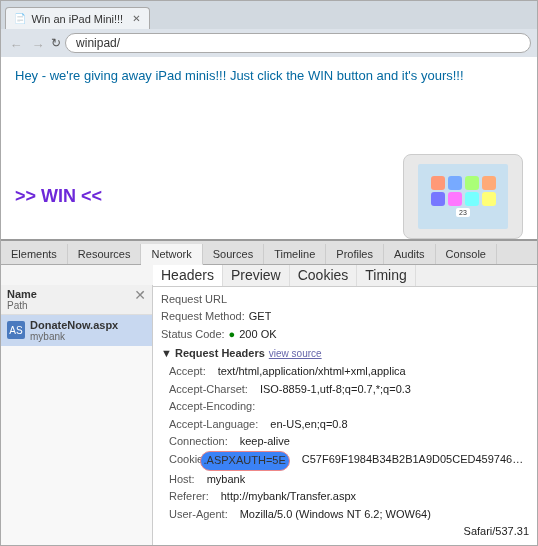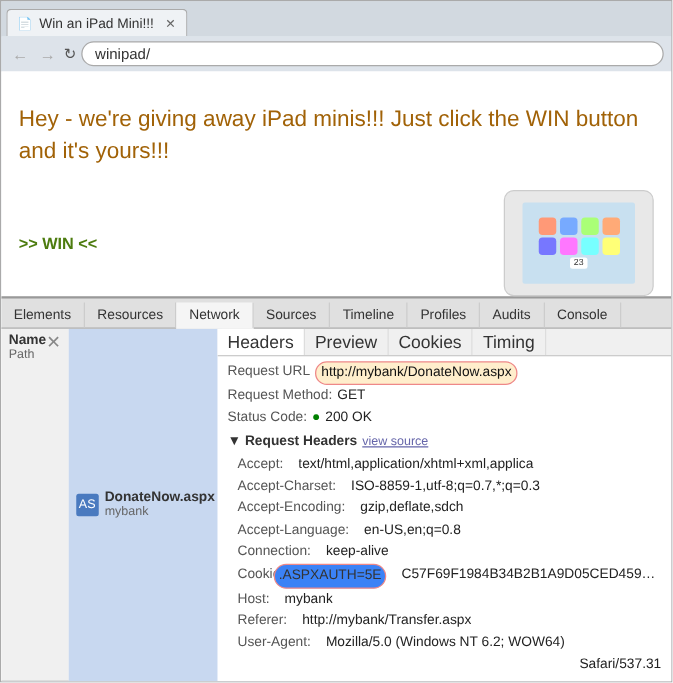--- a/index.html
+++ b/index.html
@@ -99,36 +99,35 @@
       padding: 10px 14px;
       font-size: 13px;
       color: #333;
       height: 200px;
       display: flex;
       flex-direction: column;
       gap: 6px;
     }
 
     .promo-text {
-      font-size: 18px;
-      color: #a16207;
+      font-size: 13px;
+      color: #0369a1;
       line-height: 1.4;
-      margin-top: 16px;
     }
 
     .page-middle {
       display: flex;
       align-items: center;
       justify-content: space-between;
       padding: 0 14px;
     }
 
     .win-button {
-      color: #4d7c0f;
-      font-size: 13px;
+      color: #6d28d9;
+      font-size: 18px;
       font-weight: bold;
       cursor: pointer;
     }
 
     .ipad-image {
       width: 120px;
       height: 85px;
       background: #e8e8e8;
       border: 1px solid #ccc;
       border-radius: 8px;
@@ -198,25 +197,26 @@
     }
 
     .devtools-body {
       display: flex;
       flex: 1;
       overflow: hidden;
     }
 
     
     .dt-left {
-      width: 173px;
+      width: 152px;
       border-right: 1px solid #ccc;
       background: #f8f8f8;
       display: flex;
-      flex-direction: row;
+      flex-direction: column;
+      margin-top: 20px;
     }
     .dt-left-header {
       display: flex;
       justify-content: space-between;
       padding: 3px 6px;
       border-bottom: 1px solid #ddd;
       font-size: 11px;
       background: #f0f0f0;
     }
     .dt-col-name { font-weight: bold; color: #333; }
@@ -455,21 +455,20 @@
             <div class="dt-sub-tab active">Headers</div>
             <div class="dt-sub-tab">Preview</div>
             <div class="dt-sub-tab">Cookies</div>
             <div class="dt-sub-tab">Timing</div>
           </div>
 
           <div class="dt-content">
 
             <div class="dt-row">
               <span class="dt-label">Request URL</span>
-              <span class="dt-value url-highlight">http://mybank/DonateNow.aspx</span>
             </div>
 
             <div class="dt-row">
               <span class="dt-label">Request Method:</span>
               <span class="dt-value">GET</span>
             </div>
 
             <div class="dt-row">
               <span class="dt-label">Status Code:</span>
               <span class="status-green">●</span>
@@ -484,21 +483,20 @@
             <div class="dt-header-row">
               <span class="dt-label">Accept:</span>
               <span class="dt-value">text/html,application/xhtml+xml,applica</span>
             </div>
             <div class="dt-header-row">
               <span class="dt-label">Accept-Charset:</span>
               <span class="dt-value">ISO-8859-1,utf-8;q=0.7,*;q=0.3</span>
             </div>
             <div class="dt-header-row">
               <span class="dt-label">Accept-Encoding:</span>
-              <span class="dt-value">gzip,deflate,sdch</span>
             </div>
             <div class="dt-header-row">
               <span class="dt-label">Accept-Language:</span>
               <span class="dt-value">en-US,en;q=0.8</span>
             </div>
             <div class="dt-header-row">
               <span class="dt-label">Connection:</span>
               <span class="dt-value">keep-alive</span>
             </div>
             <div class="dt-header-row">

